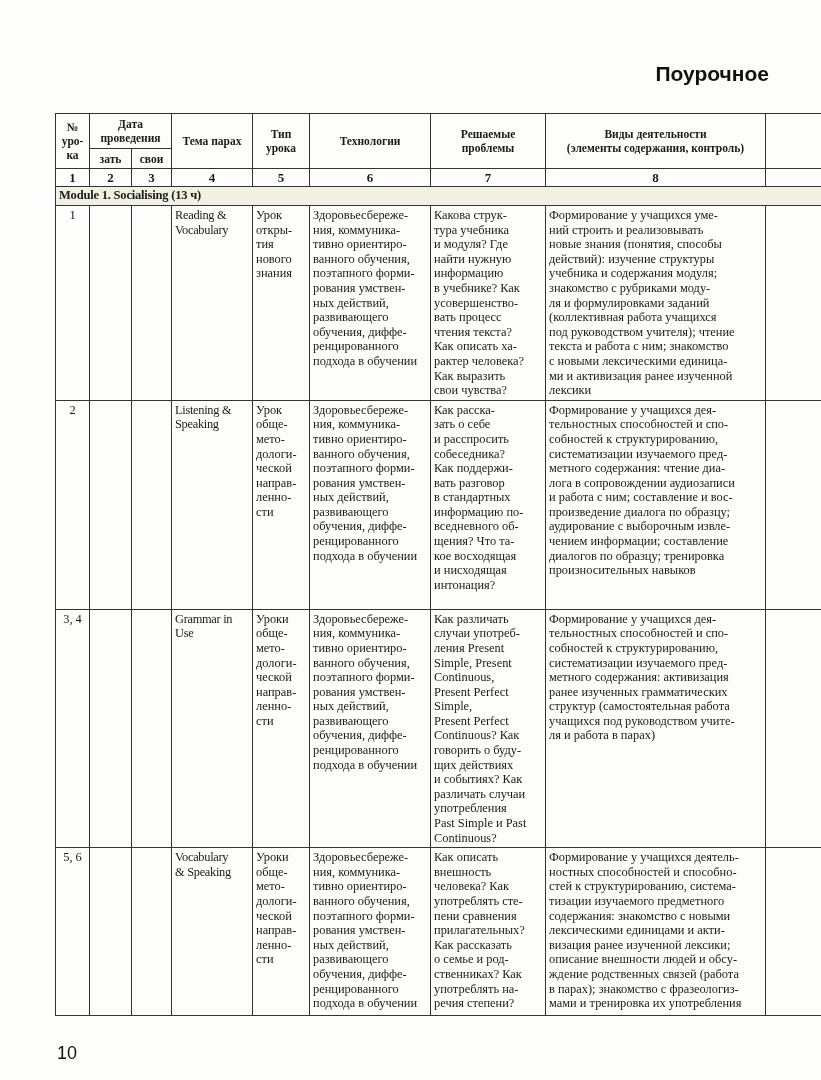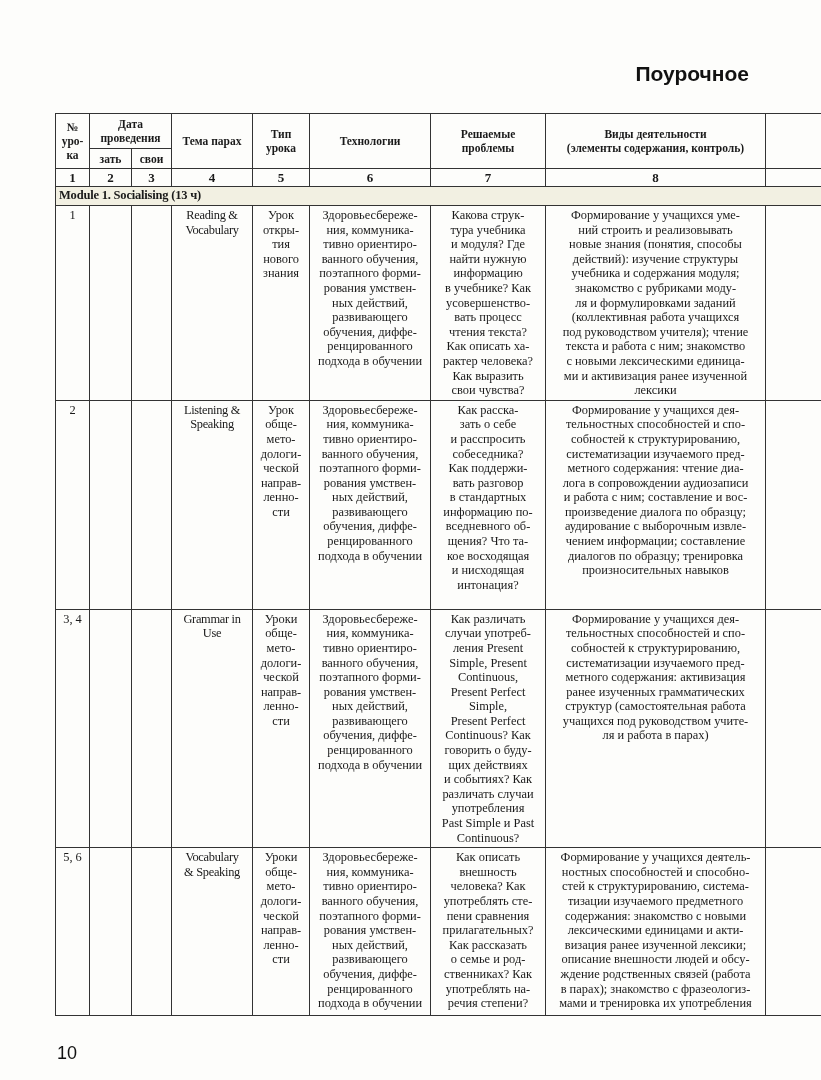--- a/index.html
+++ b/index.html
@@ -2,21 +2,21 @@
 <html><head>
 <meta charset="utf-8">
 <style>
   html, body { margin: 0; padding: 0; }
   body {
     width: 821px; height: 1080px; overflow: hidden;
     background: #fdfdfb; position: relative;
     font-family: "Liberation Serif", serif; color: #1a1a1a;
   }
   .page-title {
-    position: absolute; right: 72px; top: 62px;
+    position: absolute; right: 52px; top: 62px;
     font-family: "Liberation Sans", sans-serif; font-weight: bold;
     font-size: 21px; color: #111;
   }
   table.plan {
     position: absolute; left: 55px; top: 113px;
     border-collapse: collapse; table-layout: fixed;
     width: 780px;
   }
   table.plan td, table.plan th {
     border: 1px solid #333; vertical-align: top;
@@ -34,21 +34,21 @@
     height: 16px; padding: 1px 3px; letter-spacing: -0.2px;
   }
   td.num { text-align: center; }
   td.ls { letter-spacing: -0.3px; }
   td.last { border-right: none !important; }
   th.last { border-right: none !important; }
   .r1 td { height: 188px; }
   .r2 td { height: 204px; }
   .r3 td { height: 233px; }
   .r4 td { height: 163px; }
-  .cell-text { white-space: pre-line; text-align: center; }
+  .cell-text { white-space: pre-line; }
   .page-number {
     position: absolute; left: 57px; top: 1027px;
     font-family: "Liberation Sans", sans-serif; font-size: 18px; color: #111; margin-top: 16px;
   }
 </style>
 </head>
 <body>
 
 <div class="page-title">Поурочное</div>
 

